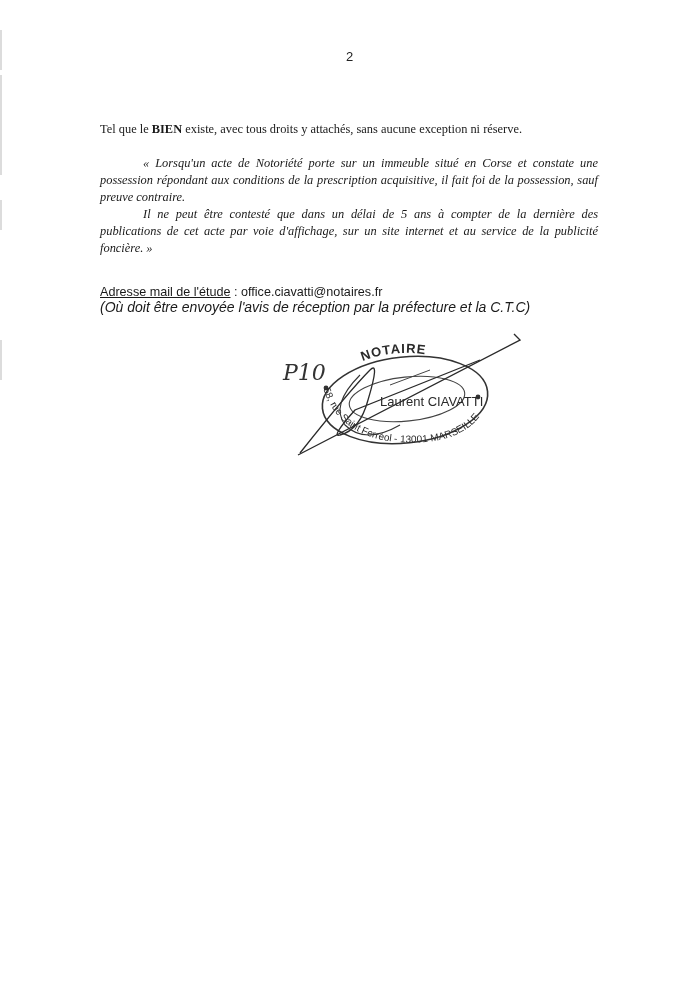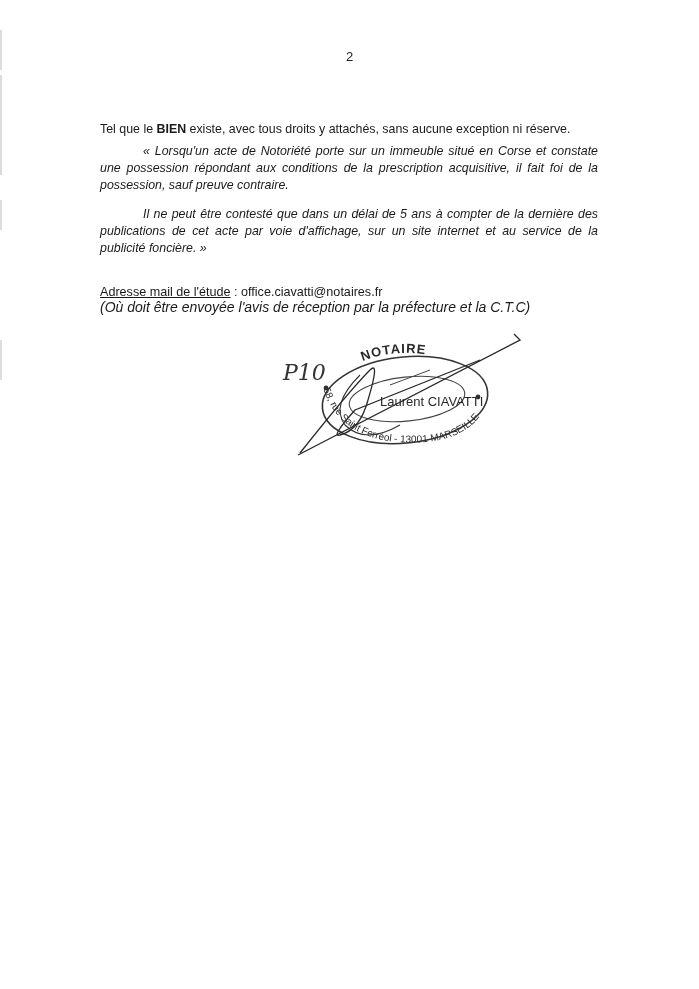--- a/index.html
+++ b/index.html
@@ -30,23 +30,24 @@
       font-size: 13px;
       color: #222;
     }
     .para {
       position: absolute;
       left: 100px;
       width: 498px;
       font-size: 12.4px;
       line-height: 17px;
       text-align: justify;
+      font-family: Liberation Serif, serif;
     }
     .p1 { top: 121px; text-align: left; }
-    .p2 { top: 143px; font-style: italic; }
+    .p2 { top: 155px; font-style: italic; }
     .p3 { top: 206px; font-style: italic; }
     .indent { display: inline-block; width: 43px; }
     .bold { font-weight: bold; }
     .email-block {
       position: absolute;
       left: 100px;
       top: 285px;
       font-size: 12.6px;
       line-height: 15px;
       font-weight: normal;

